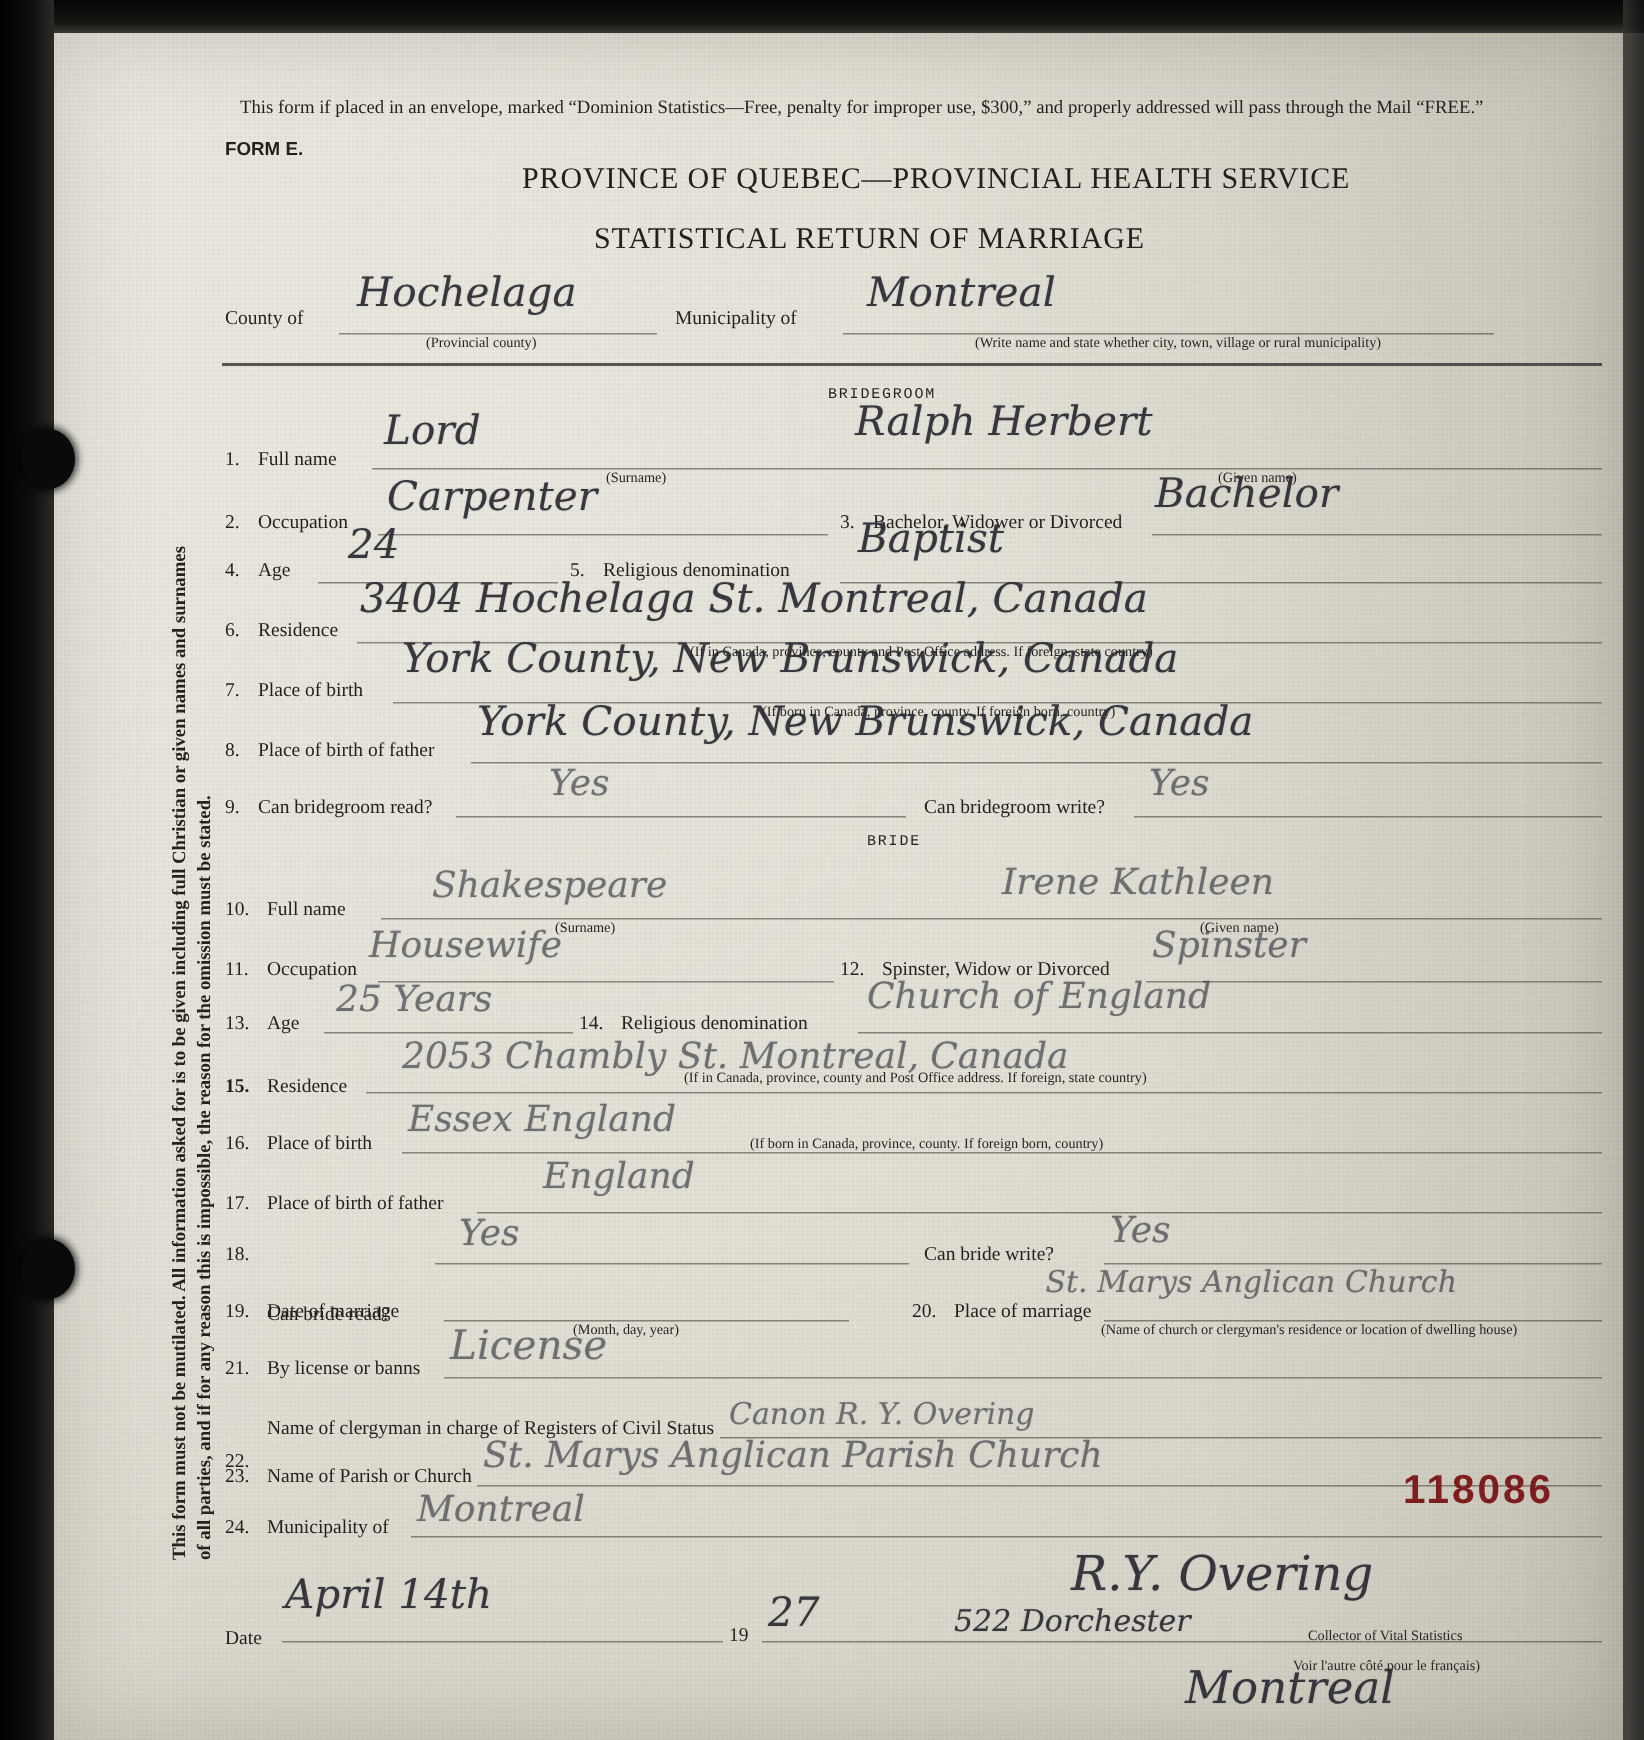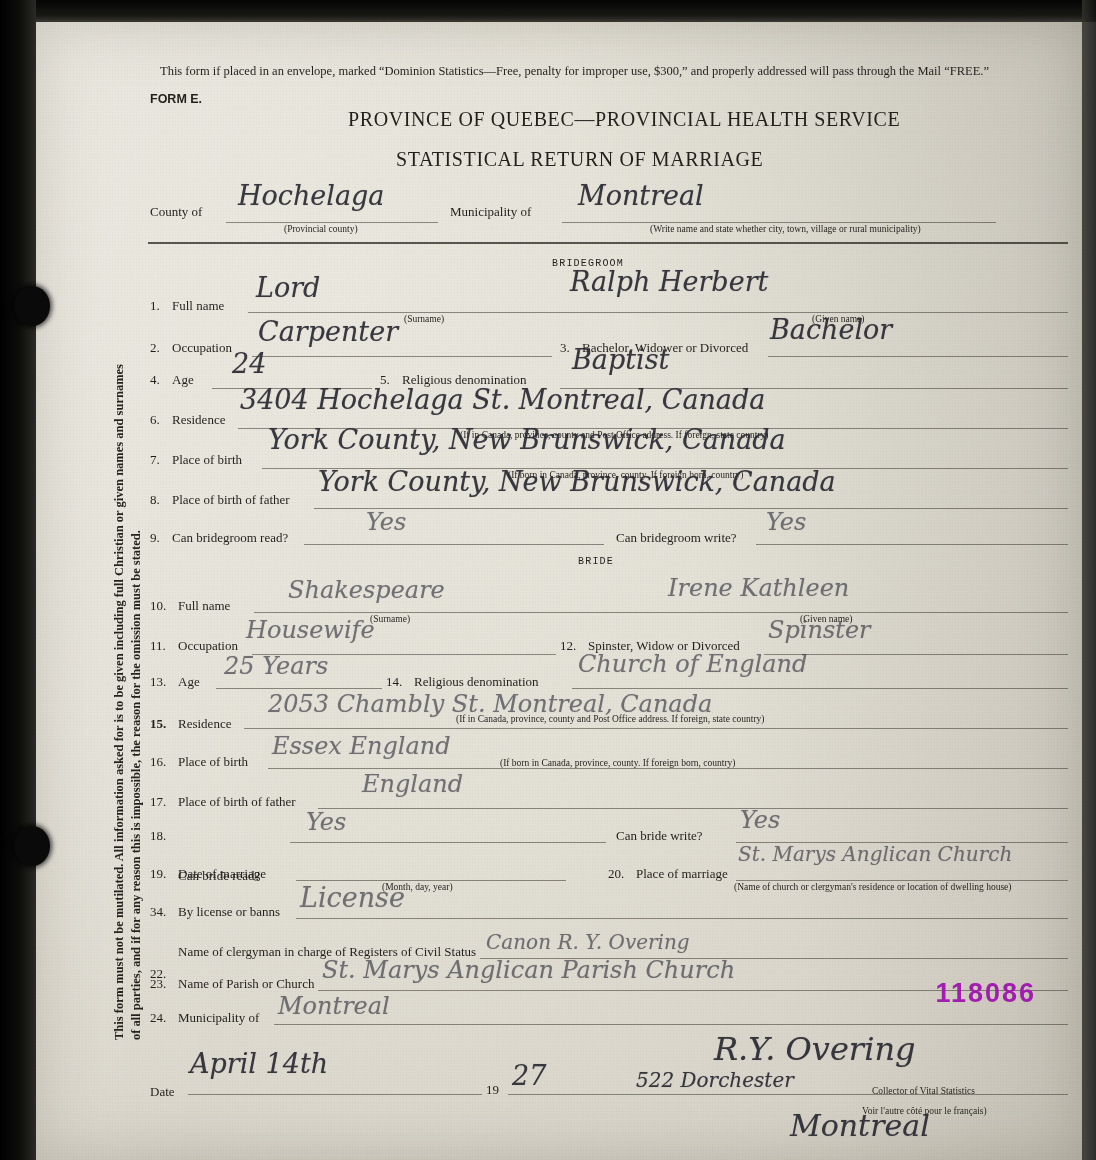--- a/index.html
+++ b/index.html
@@ -147,21 +147,21 @@
   .hw.med { font-size: 24px; }
   .hw.sm  { font-size: 20px; }
 
   .stampnum {
     position: absolute;
     right: 60px;
     top: 978px;
     font-family: "Liberation Sans", sans-serif;
     font-size: 27px;
     letter-spacing: 2px;
-    color: #a21caf;
+    color: #7f1d1d;
     font-weight: bold;
   }
   .footnote {
     position: absolute;
     font-size: 9.5px;
     color: #2b2823;
     font-family: "Liberation Serif", serif;
   }
   .noise {
     position: absolute;
@@ -310,24 +310,24 @@
   <div class="rule" style="left:736px; top:842px; width:332px;"></div>
   <div class="hw med light" style="left:740px; top:806px;">Yes</div>
 
   <div class="pt lbl" style="left:150px; top:866px;">19.</div>
   <div class="pt lbl" style="left:178px; top:866px;">Date of marriage</div>
   <div class="rule" style="left:296px; top:880px; width:270px;"></div>
   <div class="pt lbl-sm" style="left:382px; top:882px;">(Month, day, year)</div>
   <div class="pt lbl" style="left:608px; top:866px;">20.</div>
   <div class="pt lbl" style="left:636px; top:866px;">Place of marriage</div>
   <div class="rule" style="left:736px; top:880px; width:332px;"></div>
-  <div class="hw sm light" style="left:738px; top:842px;">St. Marys Anglican Church</div>
+  <div class="hw sm light" style="left:697px; top:842px;">St. Marys Anglican Church</div>
   <div class="pt lbl-sm" style="left:734px; top:882px;">(Name of church or clergyman's residence or location of dwelling house)</div>
 
-  <div class="pt lbl" style="left:150px; top:904px;">34.</div>
+  <div class="pt lbl" style="left:150px; top:904px;">21.</div>
   <div class="pt lbl" style="left:178px; top:904px;">By license or banns</div>
   <div class="rule" style="left:296px; top:918px; width:772px;"></div>
   <div class="hw big light" style="left:300px; top:882px;">License</div>
 
   <div class="pt lbl" style="left:150px; top:944px;margin-top:22px;">22.</div>
   <div class="pt lbl" style="left:178px; top:944px;">Name of clergyman in charge of Registers of Civil Status</div>
   <div class="rule" style="left:480px; top:958px; width:588px;"></div>
   <div class="hw sm light" style="left:486px; top:930px;">Canon R. Y. Overing</div>
 
   <div class="pt lbl" style="left:150px; top:976px;">23.</div>

